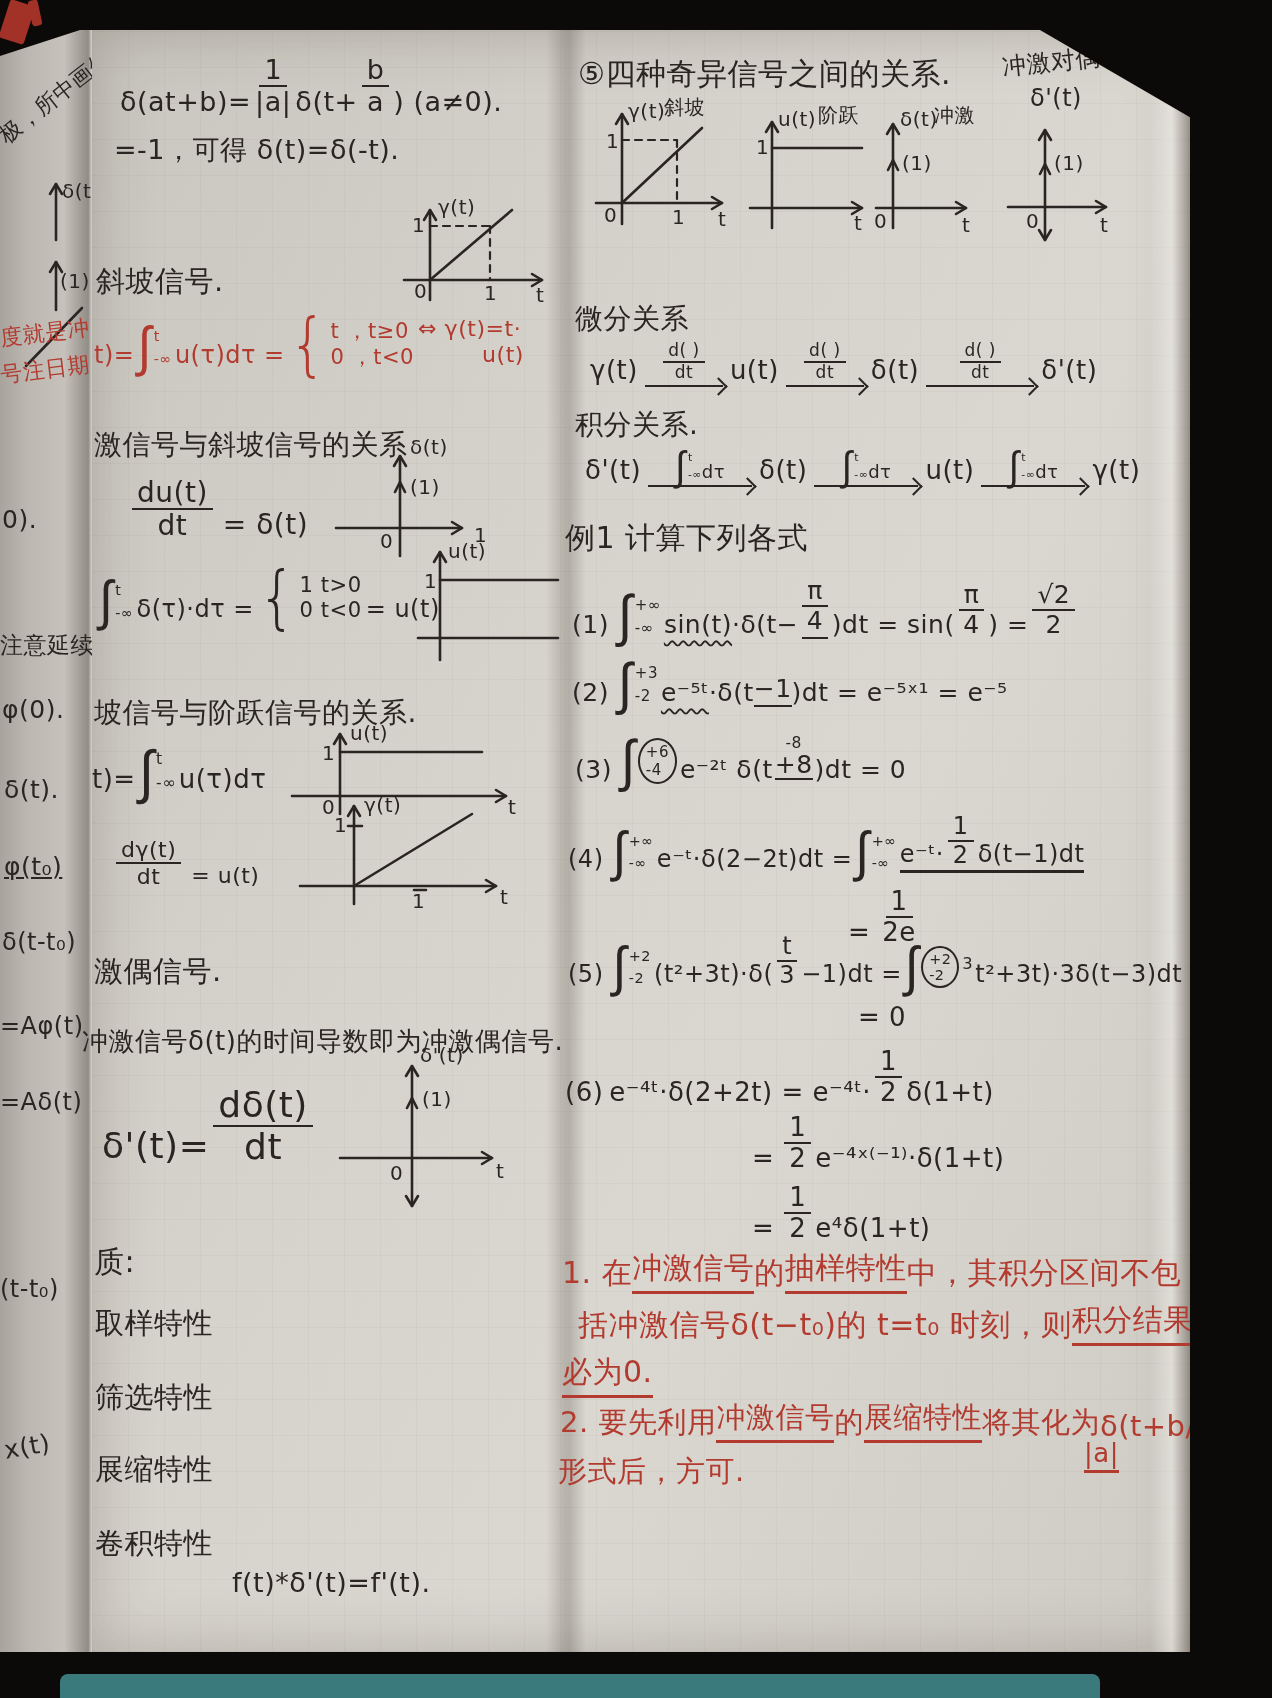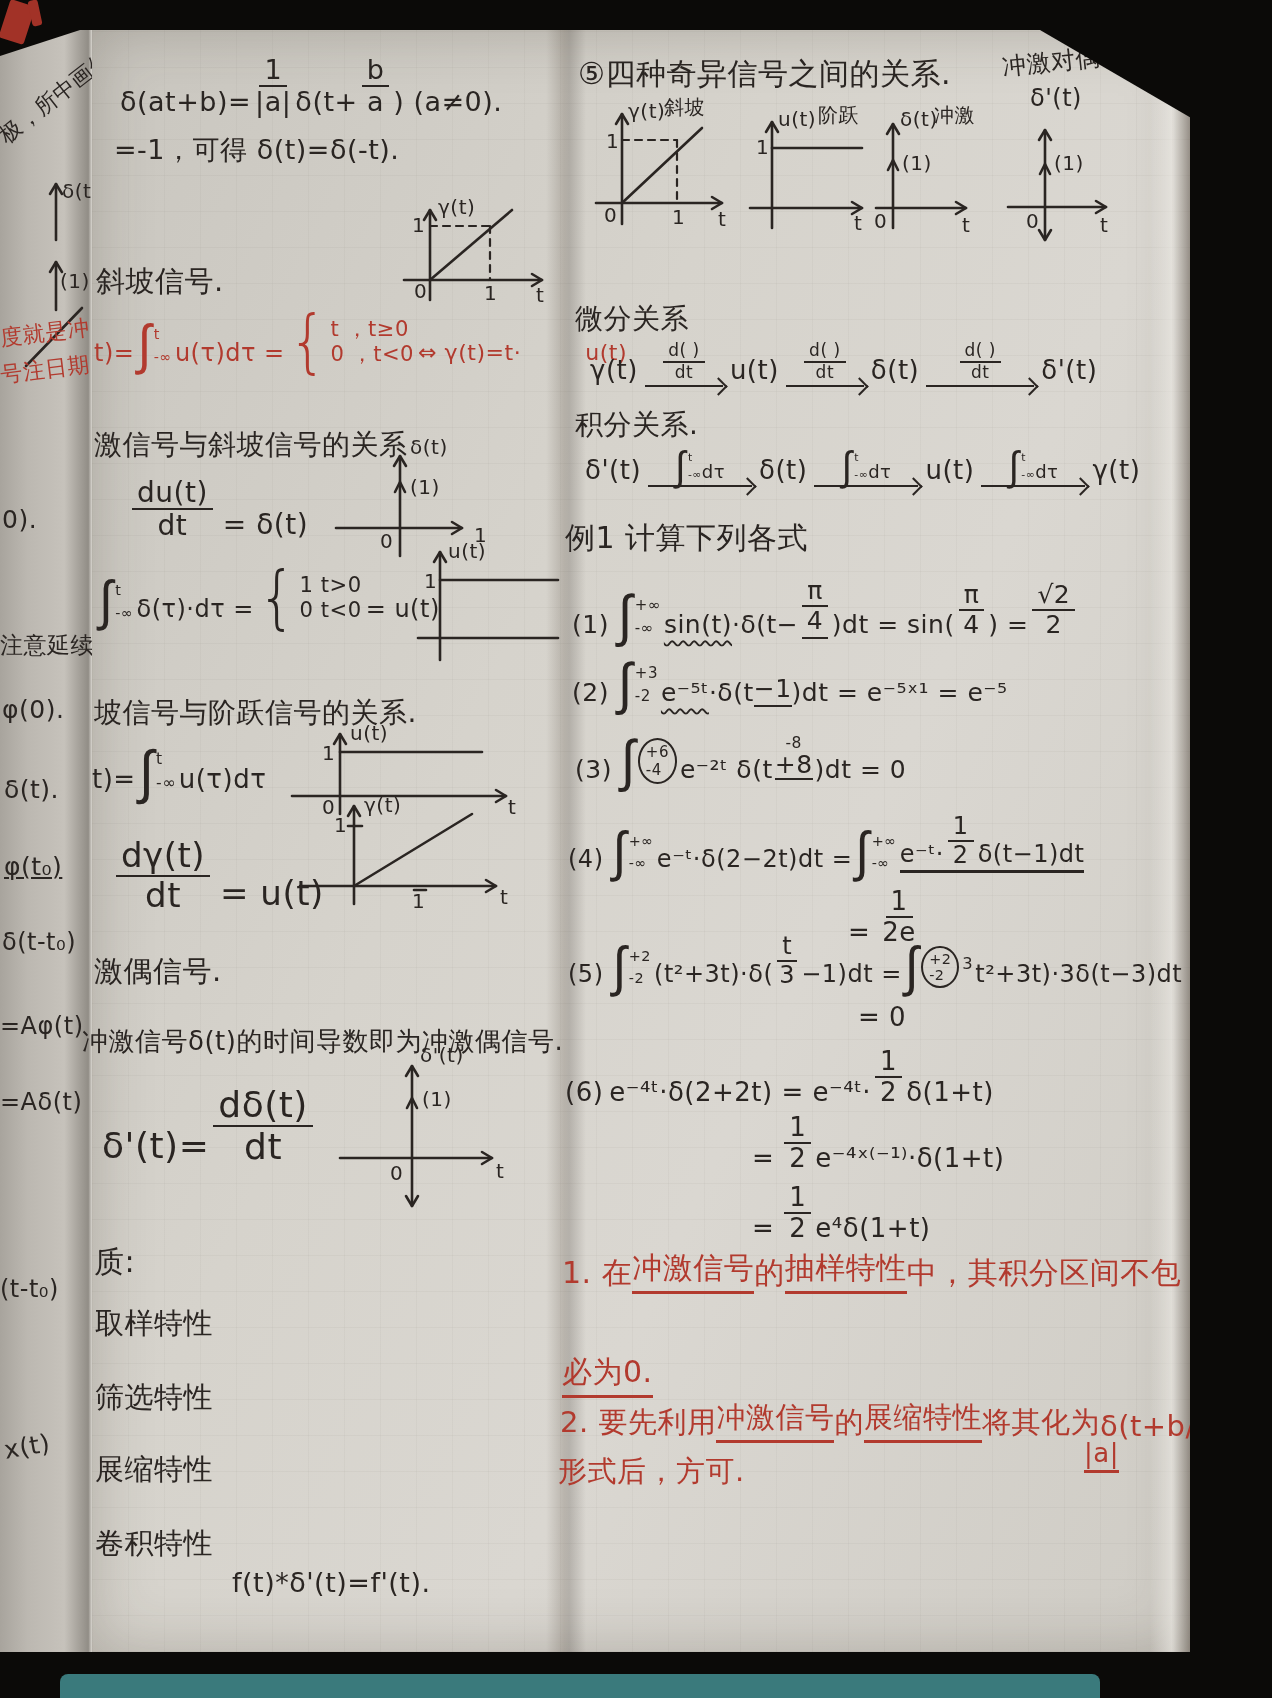--- a/index.html
+++ b/index.html
@@ -134,21 +134,21 @@
         </span>
     </span>
     <span>u(τ)dτ =</span>
     <span class="cases">
       <span class="cb">{</span>
       <span class="crows">
           <span>t ，t≥0</span>
           <span>0 ，t&lt;0</span>
         </span>
     </span>
-    <span style="display:inline-flex;flex-direction:row;align-items:flex-start;font-size:.92em;line-height:1.2;margin-top:20px;">
+    <span style="display:inline-flex;flex-direction:column;align-items:flex-start;font-size:.92em;line-height:1.2;">
       <span>⇔ γ(t)=t·</span>
       <span style="margin-left:64px;">u(t)</span>
     </span>
   </div>
 
   <div class="abs ink" style="left:94px;top:426px;font-size:28px;">激信号与斜坡信号的关系</div>
 
   <div class="abs row ink" style="left:128px;top:478px;font-size:28px;">
     <span class="frac">
         <span class="fn">du(t)</span>
@@ -230,21 +230,21 @@
       <path d="M202 82 L212 88 L202 94"></path>
     <path d="M70 88 L188 16"></path>
     <path d="M64 28 L78 28"></path>
     <path d="M130 92 L142 92"></path>
     <text x="80" y="14">γ(t)</text>
     <text x="50" y="34">1</text>
     <text x="128" y="110">1</text>
     <text x="216" y="106">t</text>
   </svg>
 
-  <div class="abs row ink" style="left:112px;top:838px;font-size:34px;">
+  <div class="abs row ink" style="left:112px;top:838px;font-size:22px;">
     <span class="frac">
         <span class="fn">dγ(t)</span>
         <span class="fd">dt</span>
       </span>
     <span style="margin-left:6px;">= u(t)</span>
   </div>
 
   <div class="abs ink" style="left:94px;top:952px;font-size:29px;">激偶信号.</div>
 
   <div class="abs ink" style="left:82px;top:1024px;font-size:26px;white-space:nowrap;">冲激信号δ(t)的时间导数即为冲激偶信号.</div>
@@ -560,20 +560,24 @@
     <span>e⁴δ(1+t)</span>
   </div>
 
   <div class="abs row red" style="left:562px;top:1248px;font-size:30px;">
     <span>1. 在</span>
       <span class="rul">冲激信号</span>
       <span>的</span>
       <span class="rul">抽样特性</span>
       <span>中，其积分区间不包</span>
   </div>
+  <div class="abs row red" style="left:578px;top:1300px;font-size:30px;">
+    <span>括冲激信号δ(t−t₀)的 t=t₀ 时刻，则</span>
+      <span class="rul">积分结果</span>
+  </div>
   <div class="abs red rul" style="left:562px;top:1352px;font-size:30px;">必为0.</div>
 
   <div class="abs row red" style="left:560px;top:1398px;font-size:29px;">
     <span>2. 要先利用</span>
       <span class="rul">冲激信号</span>
       <span>的</span>
       <span class="rul">展缩特性</span>
       <span> 将其化为</span>
       <span>δ(t+b/a)</span>
   </div>

